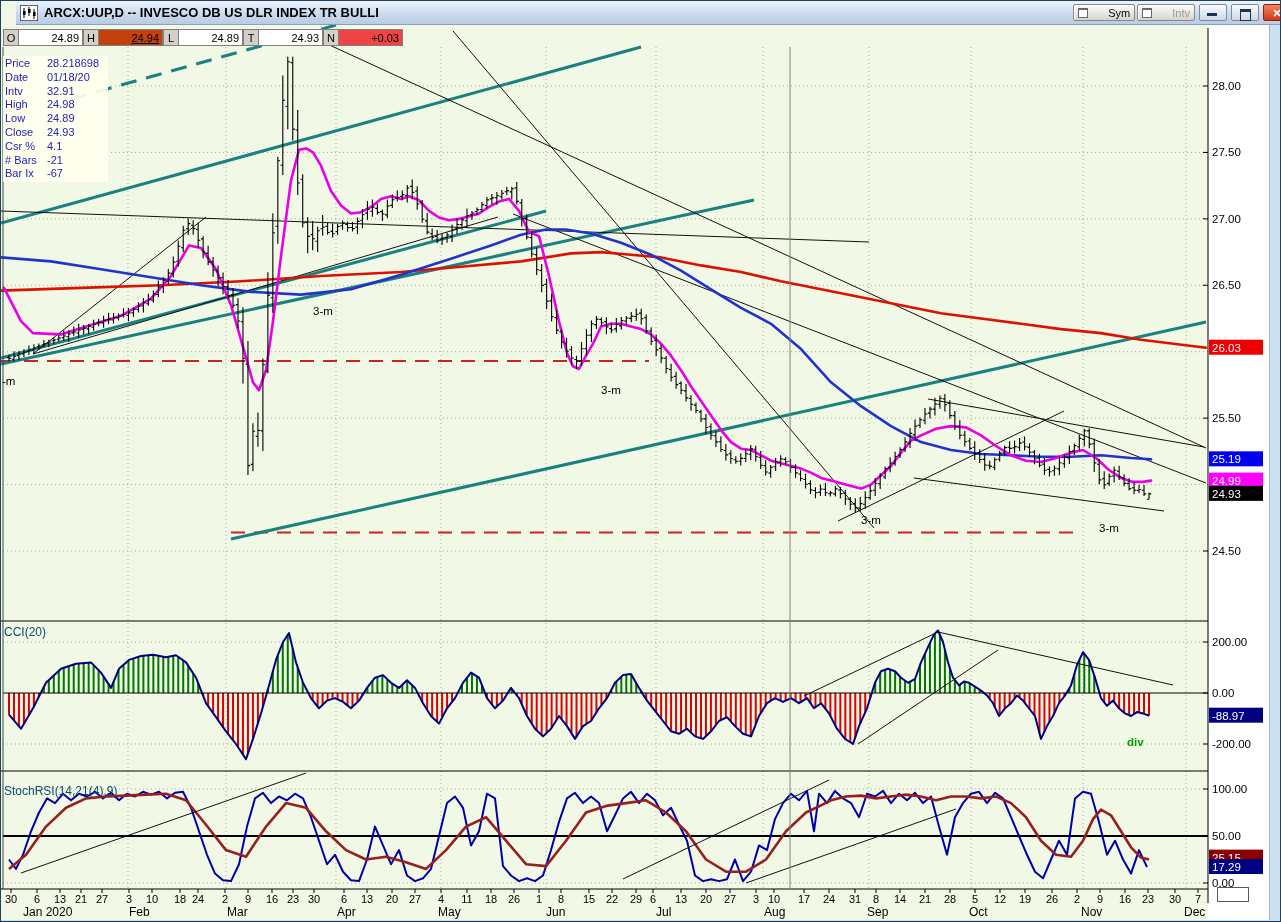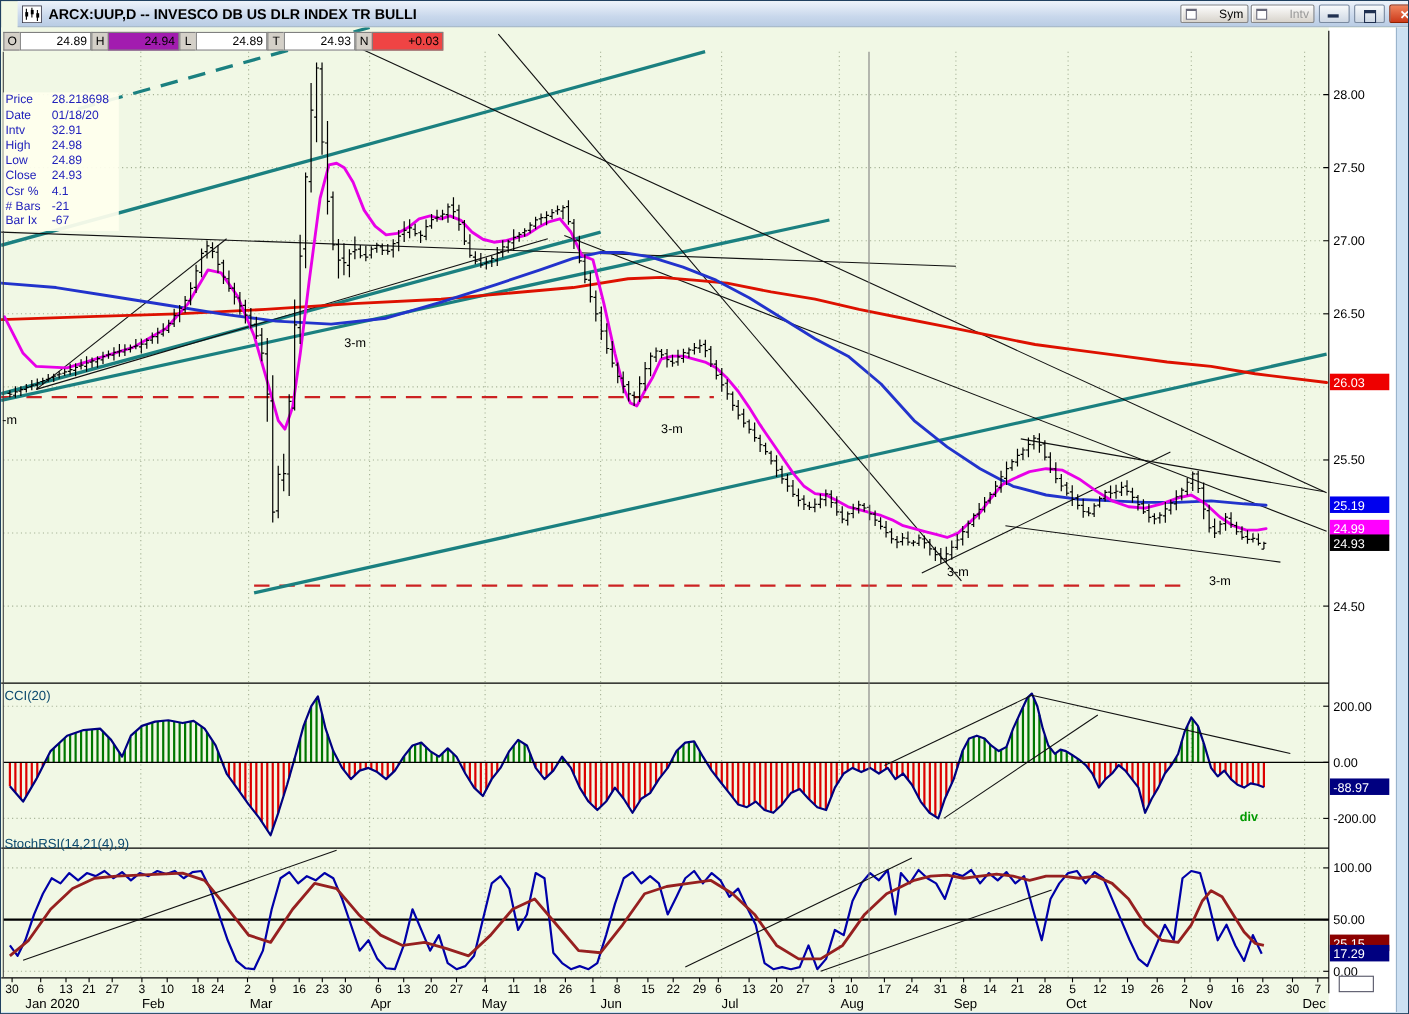--- a/index.html
+++ b/index.html
@@ -27,21 +27,21 @@
   .chart-area{position:absolute;left:0;top:24px;width:1281px;height:898px;background:#f1f8e5;}
   #chart-svg{position:absolute;left:0;top:0;}
   
   .quote-bar{position:absolute;left:2px;top:4px;height:17px;display:flex;z-index:5;font-size:11px;}
   .qlabel{background:#d4d0c8;border:1px solid #808080;border-right:none;color:#000;
     width:14px;display:flex;align-items:center;justify-content:center;}
   .qvalue{background:#fff;border:1px solid #808080;width:60px;display:flex;align-items:center;
     justify-content:flex-end;padding-right:3px;}
   
   .info-box{position:absolute;left:2px;top:31px;width:101px;z-index:4;background:rgba(255,255,238,0.93);
-    font-size:11px;color:#2222bb;line-height:13.8px;padding:1px 2px;margin-top:28px;}
+    font-size:11px;color:#2222bb;line-height:13.8px;padding:1px 2px;}
   .info-row{display:flex;white-space:nowrap;}
   .info-row .lbl{width:42px;}
   .panel-label{position:absolute;left:3px;font-size:12px;color:#0c4a6e;z-index:3;}
   .corner-box{position:absolute;left:1216px;top:862px;width:30px;height:13px;background:#fff;
     border:1px solid #556;z-index:3;}
   .frame-right{position:absolute;right:0;top:0;width:12px;height:898px;background:#cde0f2;border-left:1px solid #9ab4cc;}
   .frame-bottom{position:absolute;left:0;bottom:0;width:1281px;height:3px;background:#cde0f2;}
 </style>
 </head>
 <body>
@@ -312,21 +312,21 @@
         <text x="600" y="369" font-size="11.5px" font-family="Liberation Sans, sans-serif" fill="#000" font-weight="normal">3-m</text>
         <text x="860" y="499" font-size="11.5px" font-family="Liberation Sans, sans-serif" fill="#000" font-weight="normal">3-m</text>
         <text x="1098" y="507" font-size="11.5px" font-family="Liberation Sans, sans-serif" fill="#000" font-weight="normal">3-m</text>
         <text x="1" y="360" font-size="11.5px" font-family="Liberation Sans, sans-serif" fill="#000" font-weight="normal">-m</text>
         <text x="1126" y="721" font-size="11.5px" font-family="Liberation Sans, sans-serif" fill="#009900" font-weight="bold">div</text>
       </svg>
     <div class="quote-bar" id="quote-bar">
         <span class="qlabel">O</span>
         <span class="qvalue" style="background: rgb(255, 255, 255);">24.89</span>
         <span class="qlabel">H</span>
-        <span class="qvalue" style="background: #a21caf;">24.94</span>
+        <span class="qvalue" style="background: #c2410c; text-decoration: underline;">24.94</span>
         <span class="qlabel">L</span>
         <span class="qvalue" style="background: rgb(255, 255, 255);">24.89</span>
         <span class="qlabel">T</span>
         <span class="qvalue" style="background: rgb(255, 255, 255);">24.93</span>
         <span class="qlabel">N</span>
         <span class="qvalue" style="background: #ef4444;">+0.03</span>
       </div>
     <div class="info-box" id="info-box">
         <div class="info-row">
           <span class="lbl">Price</span>
@@ -359,18 +359,18 @@
         <div class="info-row">
           <span class="lbl"># Bars</span>
           <span>-21</span>
         </div>
         <div class="info-row">
           <span class="lbl">Bar Ix</span>
           <span>-67</span>
         </div>
       </div>
     <div class="panel-label" style="top:600px">CCI(20)</div>
-    <div class="panel-label" style="top:735px">StochRSI(14,21(4),9)</div>
+    <div class="panel-label" style="top:759px">StochRSI(14,21(4),9)</div>
     <div class="corner-box"></div>
     <div class="frame-right"></div>
     <div class="frame-bottom"></div>
   </div>
 </div>
 
 </body></html>

